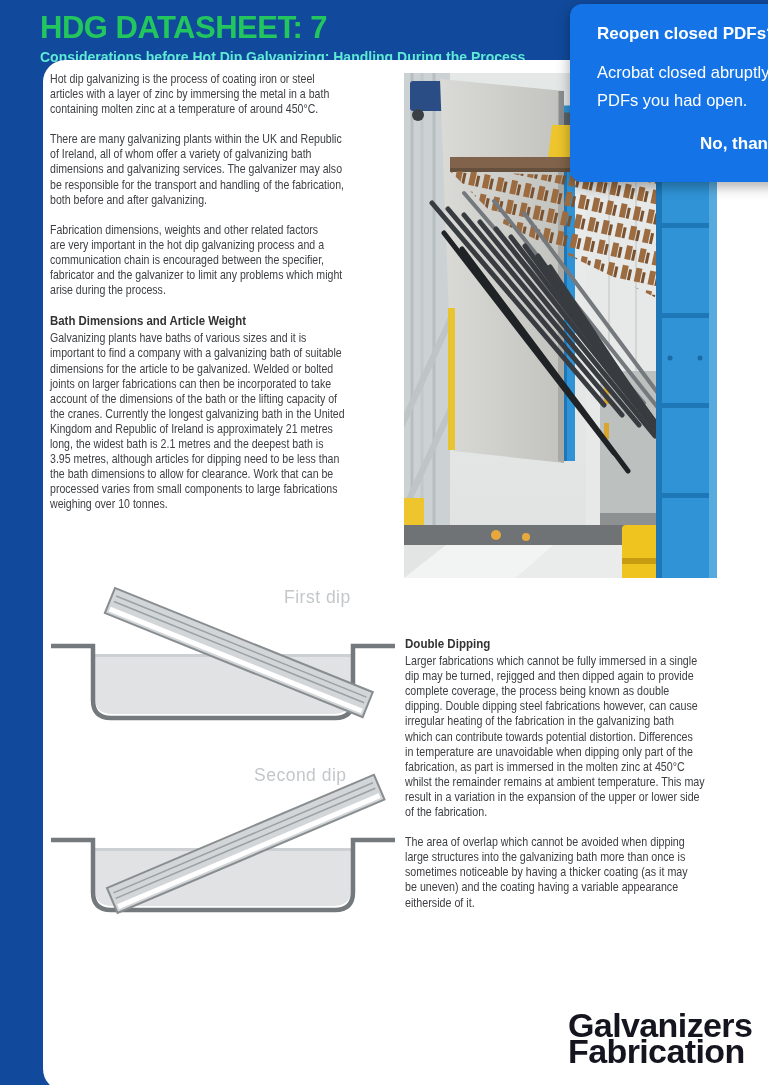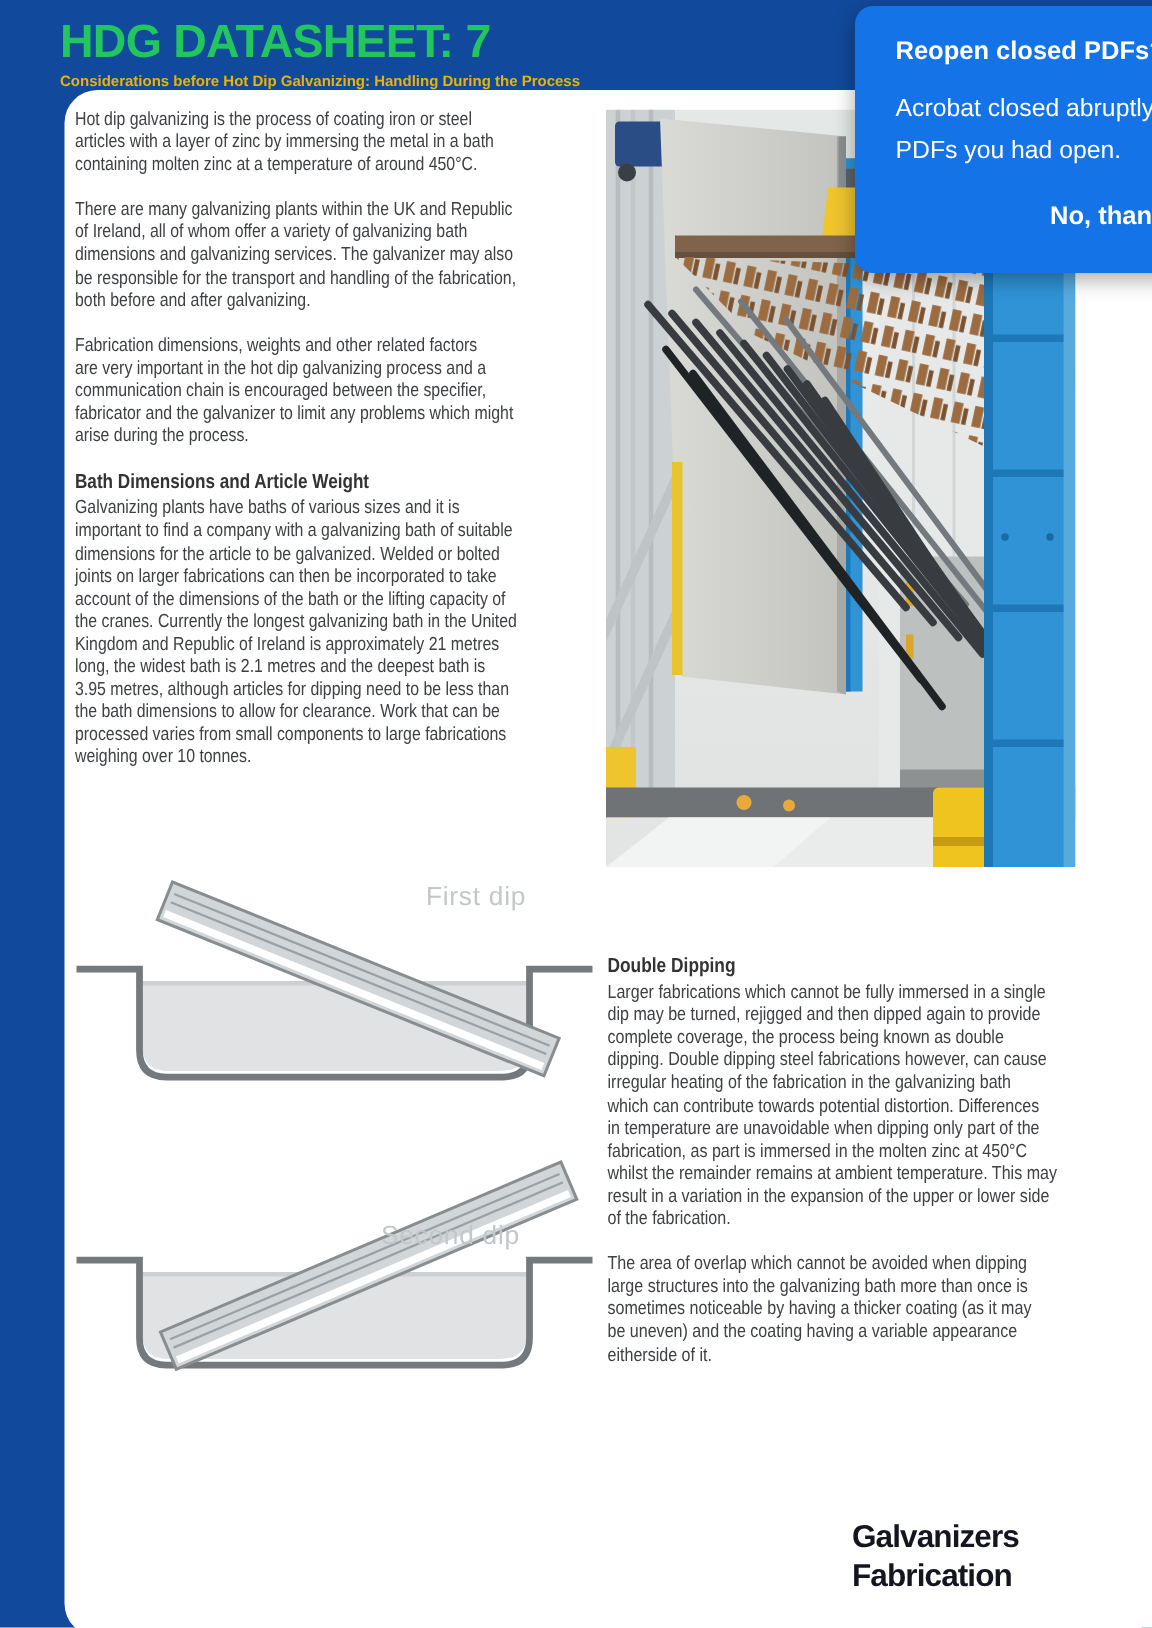--- a/index.html
+++ b/index.html
@@ -1,52 +1,52 @@
 <!DOCTYPE html>
 <html style="--page-blue: #114a9c; --popup-blue: #1473e6; --body-text: #3e4044; --heading-text: #333333; --diagram-label: #c3c7ca; --footer-text: #ffffff; --logo-text: #14151f;"><head>
 <meta charset="utf-8">
 <style>
   html,body{margin:0;padding:0;width:768px;height:1085px;overflow:hidden;
     font-family:"Liberation Sans",sans-serif;}
   .page{position:absolute;inset:0;background:var(--page-blue,#114a9c);}
   
   .hdr-title{position:absolute;left:40px;top:10px;color:#22c55e;font-size:31px;
     font-weight:bold;letter-spacing:-.5px;}
-  .hdr-sub{position:absolute;left:40px;top:49px;color:#eab308;font-size:10px;
+  .hdr-sub{position:absolute;left:40px;top:49px;color:#5eead4;font-size:14px;
     font-weight:bold;white-space:nowrap;}
   
   .sheet{position:absolute;left:43px;top:60px;width:725px;height:1031px;background:#fff;border-radius:22px;}
   .col{position:absolute;color:var(--body-text,#3e4044);font-size:12.6px;line-height:15.1px;}
   .col-left{left:7px;top:12px;width:430px;transform:scaleX(.84);transform-origin:0 0;}
   .col-right{left:362px;top:576px;width:430px;transform:scaleX(.85);transform-origin:0 0;}
   .para{white-space:pre-line;margin:0 0 15px 0;}
   .sec-head{color:var(--heading-text,#333);font-size:13.6px;font-weight:bold;margin:12px 0 3px 0;}
   .col-right .sec-head{margin-top:0;}
   
   .photo{position:absolute;left:361px;top:13px;width:313px;height:505px;overflow:hidden;}
   
   .diag{position:absolute;left:0;width:360px;height:170px;}
   .diag1{top:520px;} .diag2{top:698px;}
   .dip-label{position:absolute;color:var(--diagram-label,#c3c7ca);font-size:17.5px;
     font-weight:normal;letter-spacing:.5px;}
-  .dip1{left:241px;top:527px;} .dip2{left:211px;top:705px;margin-top:48px;}
+  .dip1{left:241px;top:527px;} .dip2{left:211px;top:705px;}
   
   .toast{position:absolute;left:570px;top:4px;width:400px;height:178px;
     background:var(--popup-blue,#1473e6);border-radius:12px;
     box-shadow:0 4px 14px rgba(0,0,0,.35);color:#fff;}
   .toast-title{position:absolute;left:27px;top:20px;font-size:17px;font-weight:bold;white-space:nowrap;}
   .toast-body{position:absolute;left:27px;top:54px;font-size:16.5px;line-height:28px;
     white-space:pre-line;}
   .toast-btn{position:absolute;left:130px;top:130px;font-size:17px;font-weight:bold;
     background:none;border:none;color:#fff;white-space:nowrap;cursor:pointer;padding:0;}
   
   .ftr-text{position:absolute;left:45px;top:1014px;color:var(--footer-text,#fff);
     font-size:12px;line-height:18px;white-space:pre-line;}
   .logo-panel{position:absolute;left:533px;top:995px;width:235px;height:90px;background:#fff;}
-  .logo{position:absolute;left:35px;top:17px;color:var(--logo-text,#14151f);font-size:21px;
+  .logo{position:absolute;left:35px;top:17px;color:var(--logo-text,#14151f);font-size:34px;
     font-weight:bold;line-height:26px;letter-spacing:-.6px;}
 </style>
 </head>
 <body>
 
 <div class="page">
 
   <div class="hdr-title">HDG DATASHEET: 7</div>
   <div class="hdr-sub">Considerations before Hot Dip Galvanizing: Handling During the Process</div>
 

